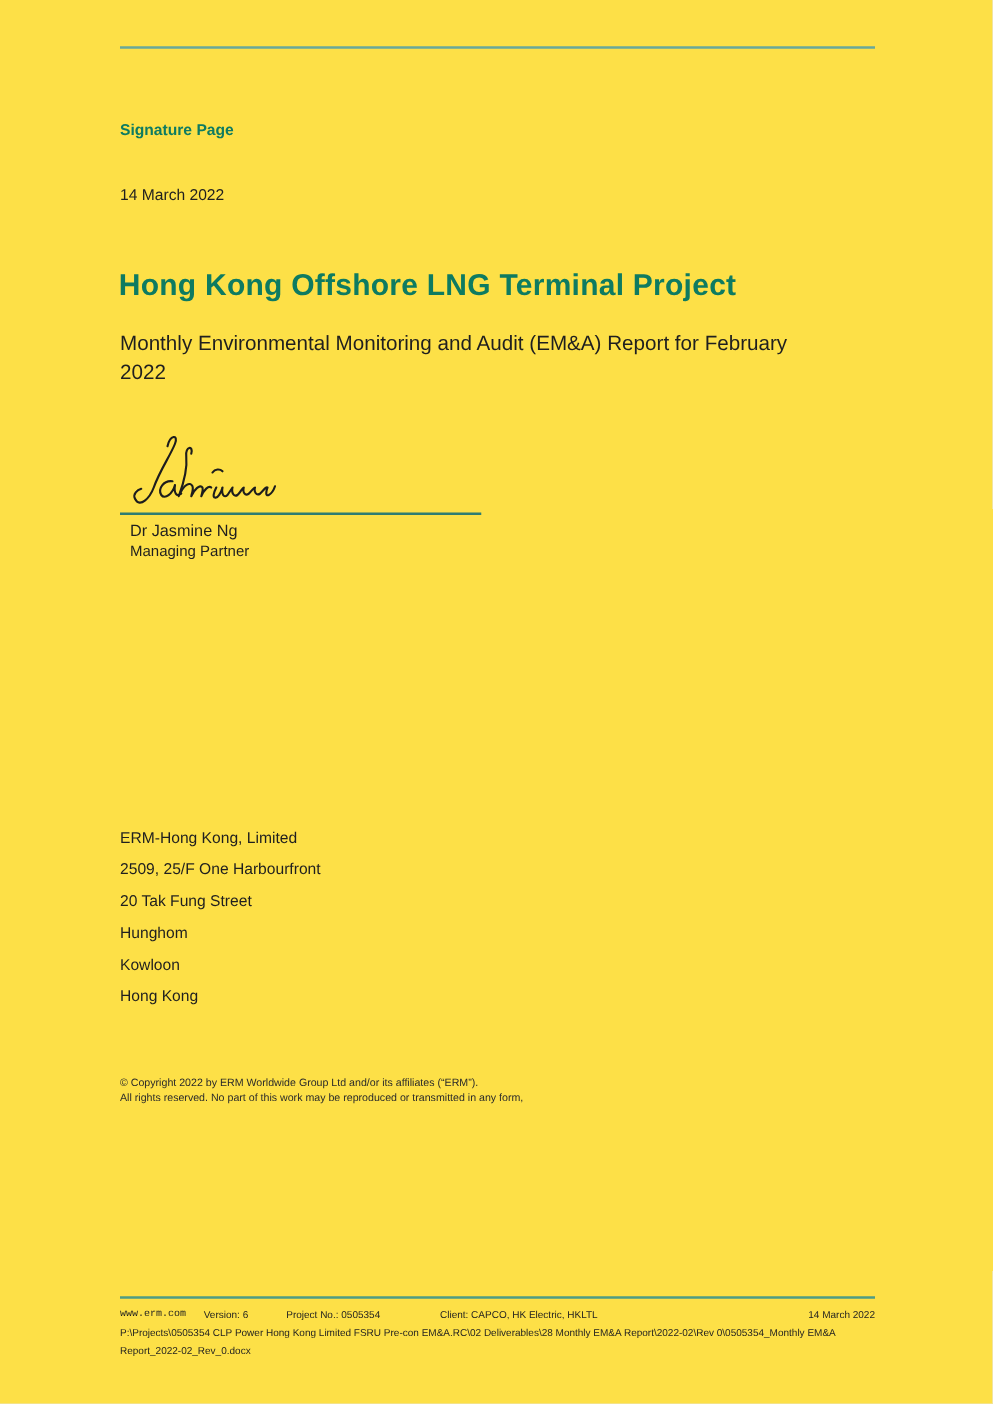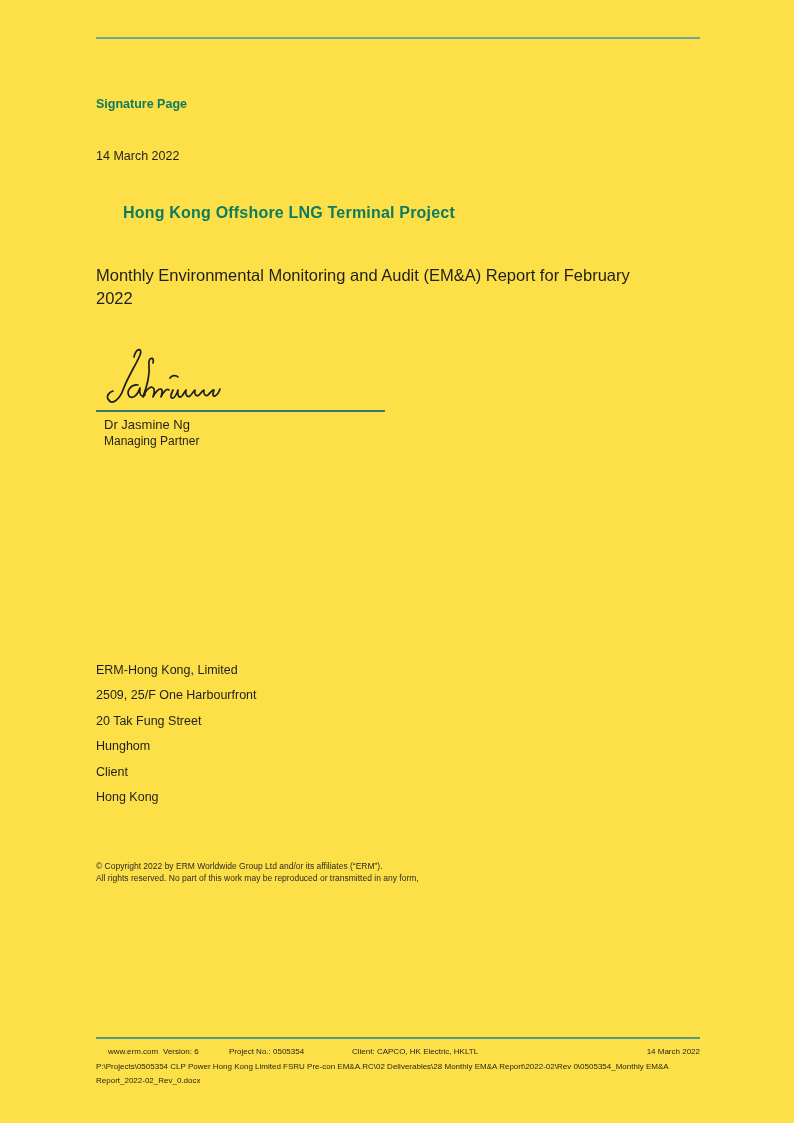--- a/index.html
+++ b/index.html
@@ -27,26 +27,25 @@
     font-weight: bold;
     color: #0e7b61;
   }
   .doc-date {
     position: absolute;
     left: 96px; top: 149px;
     font-size: 12.5px;
   }
   .doc-title {
     position: absolute;
-    left: 95px; top: 204px;
-    font-size: 16px;
+    left: 95px; top: 215px;
+    font-size: 24px;
     font-weight: bold;
     color: #0e7b61;
     letter-spacing: 0.2px;
-    margin-left: 28px;
   }
   .doc-subtitle {
     position: absolute;
     left: 96px; top: 264px;
     width: 548px;
     font-size: 16.5px;
     line-height: 23px;
   }
   .signature-svg {
     position: absolute;
@@ -89,21 +88,21 @@
     width: 604px; height: 2px;
     background: #4f9c84;
   }
   .footer-row {
     position: absolute;
     left: 96px; top: 1047px;
     width: 604px; height: 11px;
     font-size: 8px;
   }
   .footer-row span { position: absolute; top: 0; white-space: nowrap; }
-  .f-website  { left: 12px; }
+  .f-website  { left: 0; font-family: Liberation Mono, monospace; }
   .f-version  { left: 67px; }
   .f-project  { left: 133px; }
   .f-client   { left: 256px; }
   .f-date     { right: 0; }
   .footer-path {
     position: absolute;
     left: 96px; top: 1060px;
     width: 590px;
     font-size: 8px;
     line-height: 14px;
@@ -139,21 +138,21 @@
   <div class="sig-line"></div>
 
   <div class="sig-name">Dr Jasmine Ng</div>
   <div class="sig-role">Managing Partner</div>
 
   <div class="address">
     <div class="addr-line">ERM-Hong Kong, Limited</div>
     <div class="addr-line">2509, 25/F One Harbourfront</div>
     <div class="addr-line">20 Tak Fung Street</div>
     <div class="addr-line">Hunghom</div>
-    <div class="addr-line">Client</div>
+    <div class="addr-line">Kowloon</div>
     <div class="addr-line">Hong Kong</div>
   </div>
 
   <div class="copyright">
     <div>© Copyright 2022 by ERM Worldwide Group Ltd and/or its affiliates (“ERM”).</div>
     <div>All rights reserved. No part of this work may be reproduced or transmitted in any form,</div>
   </div>
 
   <div class="footer-rule"></div>
 

